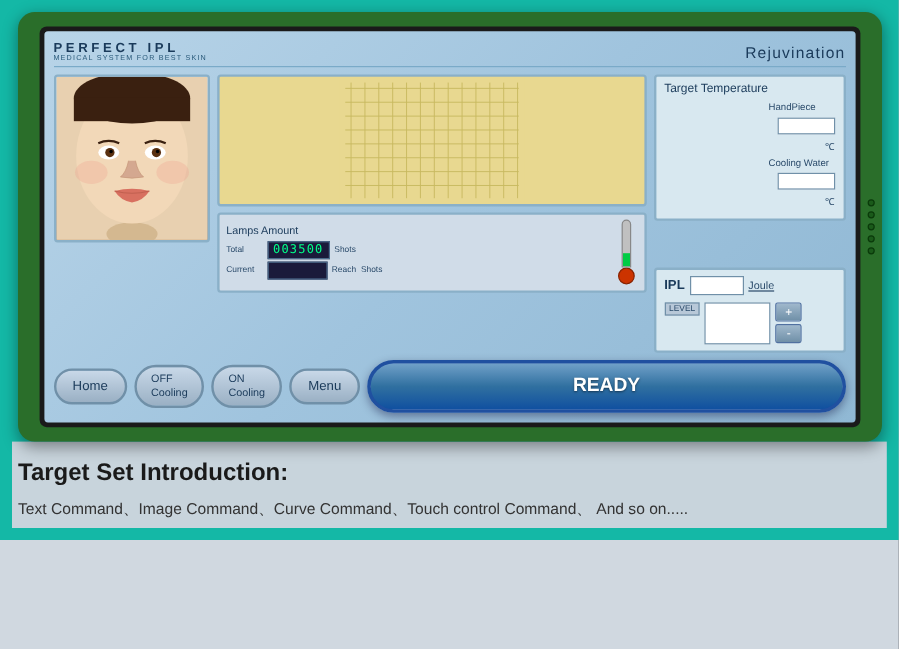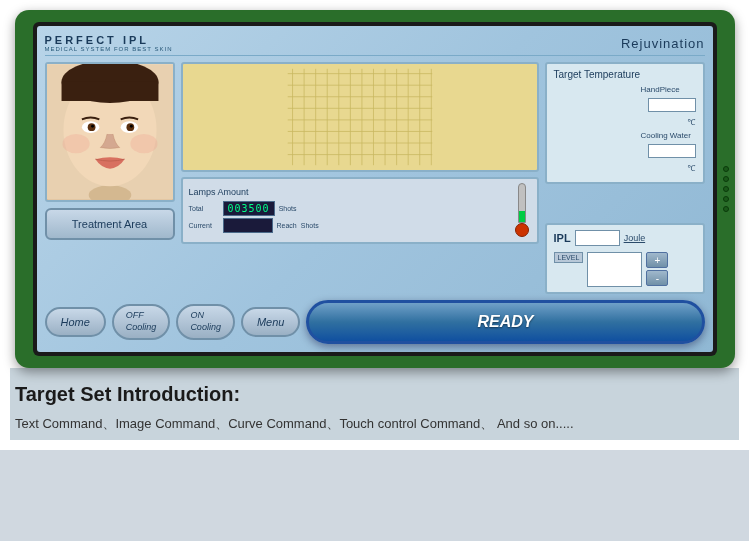--- a/index.html
+++ b/index.html
@@ -5,21 +5,21 @@
     * { box-sizing: border-box; margin: 0; padding: 0; }
     body {
       font-family: Arial, sans-serif;
       background: #d0d8e0;
       width: 749px;
       min-height: 541px;
     }
 
     .page-wrapper {
       width: 749px;
-      background: #ffffff;
+      background: #14b8a6;
       padding: 10px;
     }
 
     
     .device {
       background: #2a6e2a;
       border-radius: 14px;
       padding: 12px 18px;
       position: relative;
       margin: 0 auto;
@@ -339,21 +339,20 @@
       cursor: pointer;
       line-height: 16px;
     }
 
     
     .bottom-buttons {
       display: flex;
       gap: 6px;
       margin-top: 6px;
       align-items: center;
-      font-style: italic;
     }
 
     .btn-standard {
       background: linear-gradient(180deg, #c8d8e8 0%, #9ab0c4 100%);
       border: 2px solid #7090a8;
       border-radius: 20px;
       padding: 7px 14px;
       font-size: 11px;
       color: #1a3a5a;
       cursor: pointer;
@@ -488,21 +487,20 @@
 
                 <path d="M62 72 Q60 82 55 86 Q65 88 75 86 Q70 82 68 72" fill="#d4a890" stroke="#c09070" stroke-width="0.5"></path>
 
                 <path d="M50 98 Q65 94 80 98 Q75 106 65 108 Q55 106 50 98Z" fill="#d87060"></path>
                 <path d="M50 98 Q65 102 80 98" stroke="#c06050" stroke-width="1" fill="none"></path>
 
                 <ellipse cx="30" cy="82" rx="14" ry="10" fill="#f0a090" opacity="0.3"></ellipse>
                 <ellipse cx="100" cy="82" rx="14" ry="10" fill="#f0a090" opacity="0.3"></ellipse>
               </svg>
             </div>
-            <div class="treatment-btn" style="margin-top: 6px;">Treatment Area</div>
           </div>
 
           <div class="center-panel">
 
             <div class="grid-area">
               <svg class="grid-svg" viewBox="0 0 160 110" xmlns="http://www.w3.org/2000/svg">
                 <rect width="160" height="110" fill="#e8d890"></rect>
 
                 <line x1="10" y1="5" x2="10" y2="105" stroke="#c8b860" stroke-width="0.8"></line>
                 <line x1="22" y1="5" x2="22" y2="105" stroke="#c8b860" stroke-width="0.8"></line>

